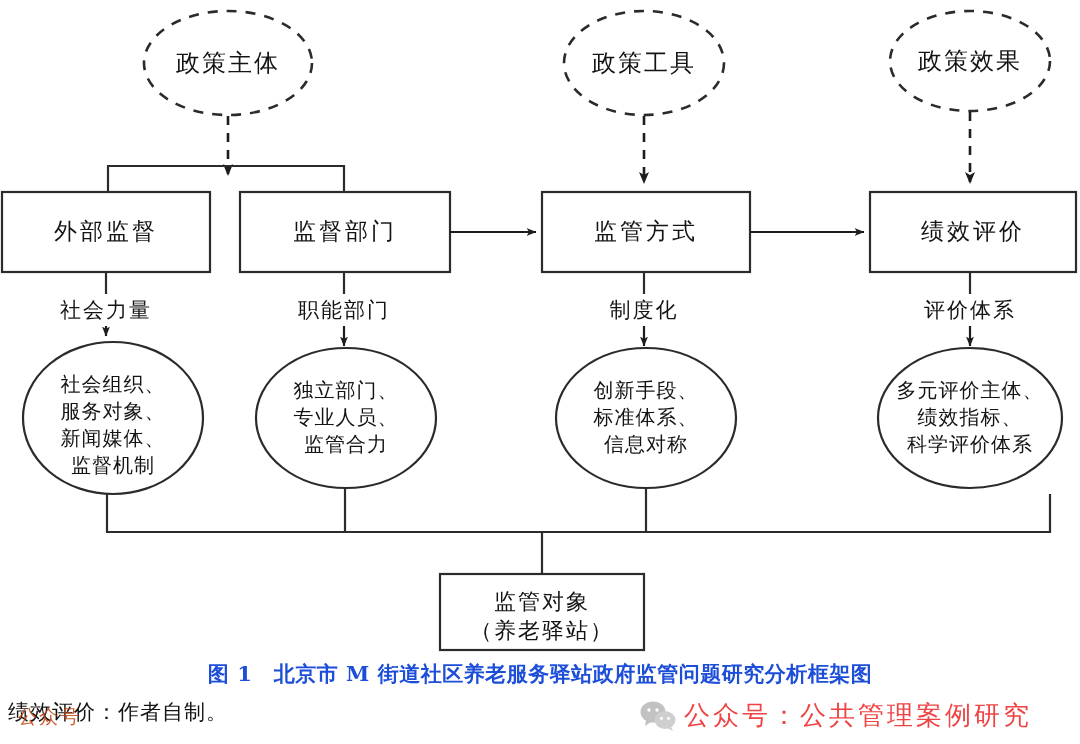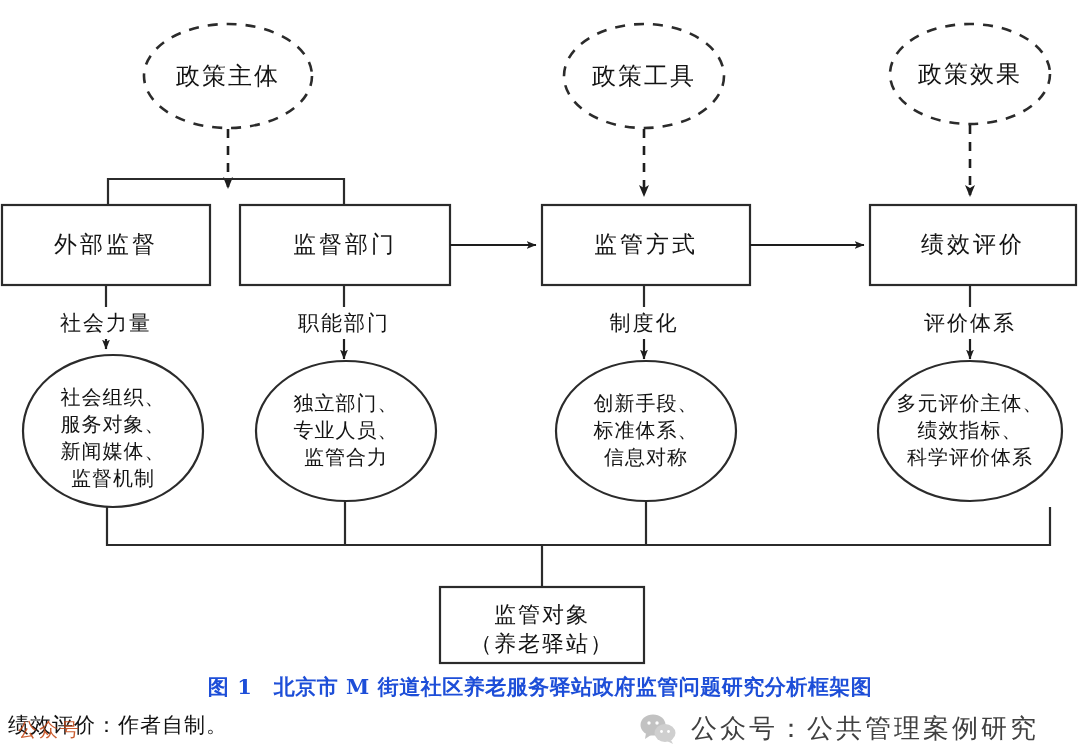--- a/index.html
+++ b/index.html
@@ -10,21 +10,21 @@
   body {
     width: 1080px;
     height: 744px;
     position: relative;
     overflow: hidden;
     font-family: "DejaVu Serif", "Liberation Serif", serif;
     color: #1a1a1a;
   }
   #figure-root {
     position: absolute;
-    left: 0; top: 17px;
+    left: 0; top: 4px;
     width: 1080px;
     height: 728px;
   }
   svg.diagram {
     position: absolute;
     left: 0; top: 0;
     width: 1080px;
     height: 744px;
   }
   .node-text {
@@ -68,22 +68,22 @@
     color: #131313;
     letter-spacing: 1px;
     white-space: nowrap;
   }
   .watermark {
     position: absolute;
     left: 640px;
     top: 694px;
     display: flex;
     align-items: center;
-    gap: 15px;
-    color: #404040;
+    gap: 8px;
+    color: #ef4444;
     font-family: "DejaVu Sans", "Liberation Sans", sans-serif;
     font-size: 26px;
     letter-spacing: 3px;
     white-space: nowrap;
     pointer-events: none;
   }
   .watermark .wm-icon { flex: 0 0 auto; display: block; }
   .watermark-left {
     position: absolute;
     left: 18px;

